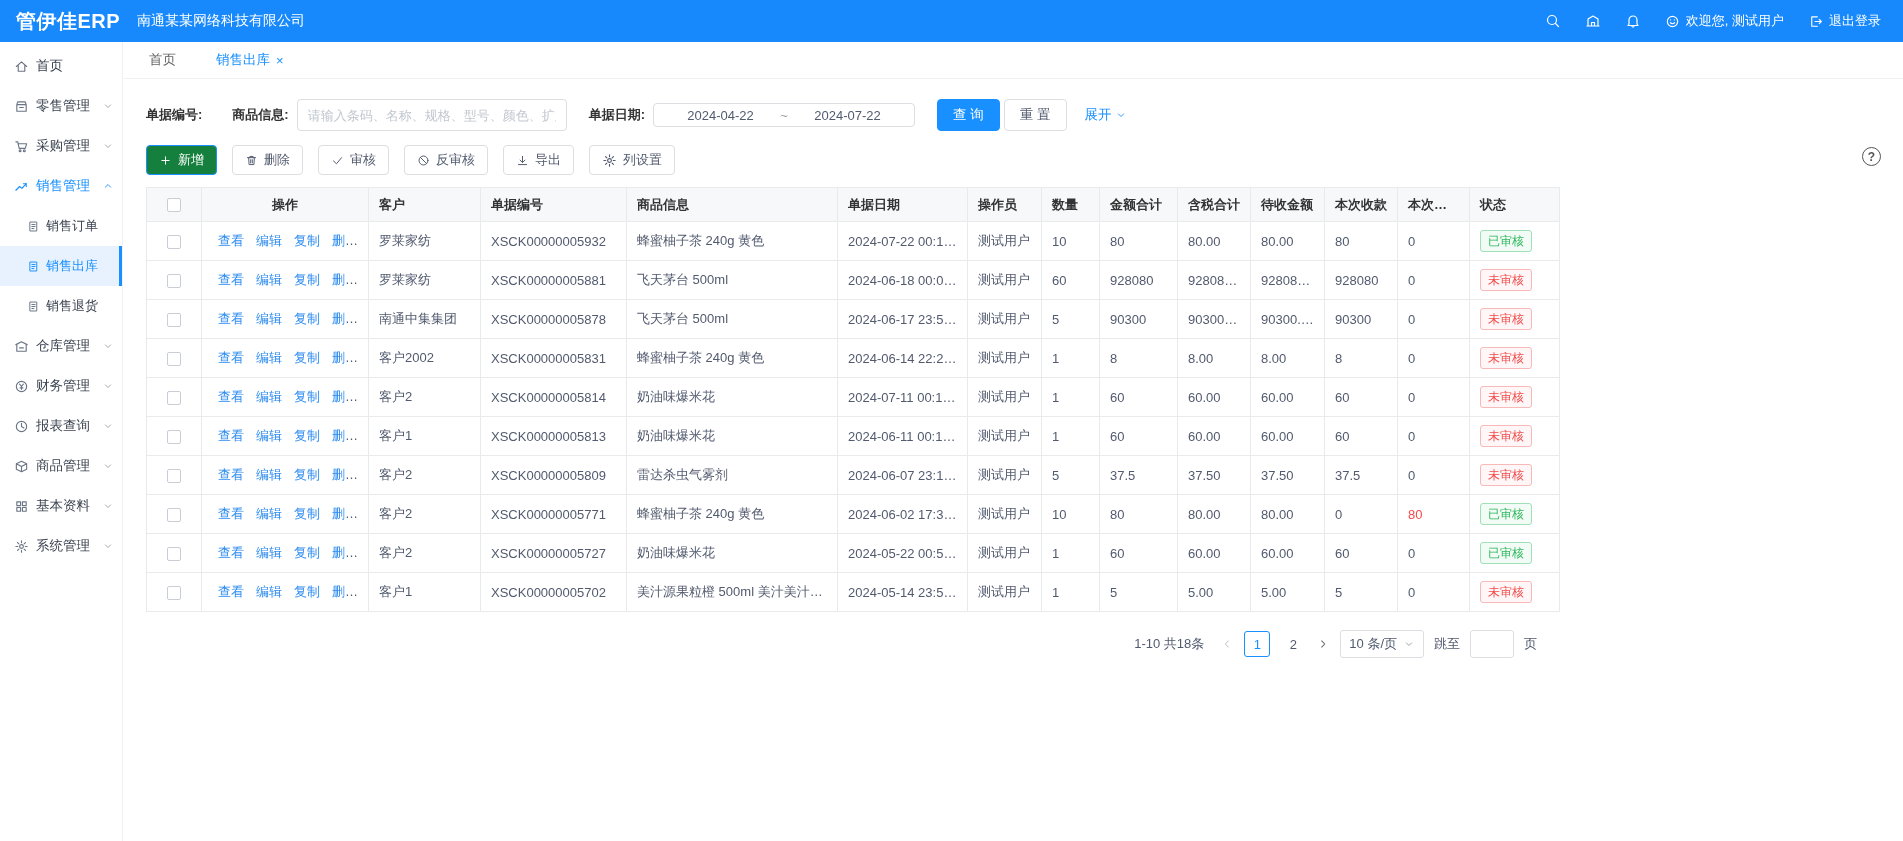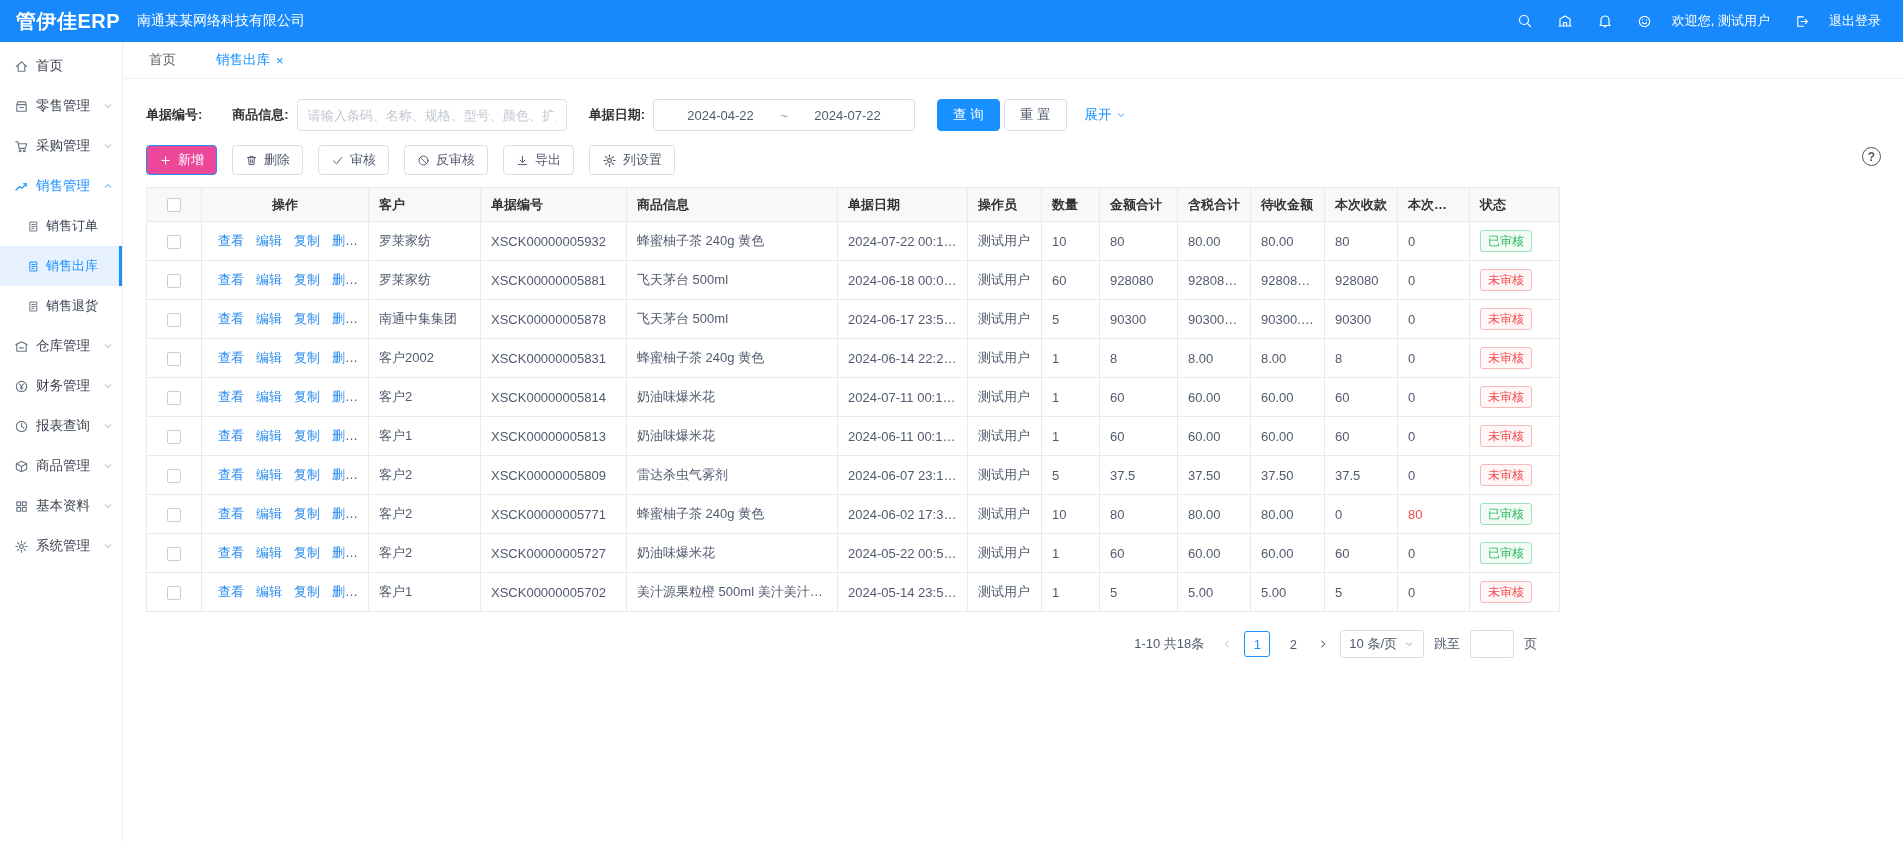--- a/index.html
+++ b/index.html
@@ -6,21 +6,21 @@
   html,body { width:1903px; height:841px; overflow:hidden; }
   body { font-family:"Liberation Sans","DejaVu Sans",sans-serif; background:#ffffff; color:#333; font-size:13px; position:relative; }
 
   
   .header { position:absolute; top:0; left:0; right:0; height:42px; background:#1789fd; display:flex; align-items:center; color:#fff; z-index:10; }
   .logo { width:123px; padding-left:13px; font-size:20px; font-weight:bold; letter-spacing:0.5px;text-align:center; }
   .company { font-size:14px; margin-left:14px; }
   .header-right { margin-left:auto; display:flex; align-items:center; gap:24px; padding-right:22px; font-size:13px; }
   .hicon { display:inline-flex; align-items:center; justify-content:center; color:#fff; }
   .hicon svg { display:block; }
-  .huser { display:inline-flex; align-items:center; gap:20px; cursor:pointer; }
+  .huser { display:inline-flex; align-items:center; gap:6px; cursor:pointer; }
 
   
   .sidebar { position:absolute; top:42px; left:0; bottom:0; width:123px; background:#fff; border-right:1px solid #eef0f3; padding-top:4px; }
   .sb-item { display:flex; align-items:center; height:40px; padding:0 8px 0 14px; gap:7px; color:#3b4350; font-size:13.5px; cursor:pointer; }
   .sb-item .sb-icon { color:#6a7585; display:inline-flex; }
   .sb-item.active, .sb-item.active .sb-icon, .sb-item.active .sb-arrow { color:#1890ff; }
   .sb-arrow { margin-left:auto; color:#9aa3ad; display:inline-flex; }
   .sb-sub-item { display:flex; align-items:center; height:40px; padding-left:27px; gap:6px; color:#3b4350; font-size:13px; cursor:pointer; position:relative; }
   .sb-sub-item .sb-icon { color:#6a7585; display:inline-flex; }
   .sb-sub-item.active { background:#e7f2fe; color:#1890ff; }
@@ -35,32 +35,32 @@
   .tab-close { font-size:13px; line-height:1; cursor:pointer; }
 
   
   .filters { display:flex; align-items:center; padding:20px 0 0 22px; height:52px; }
   .flabel { font-weight:700; color:#333; margin-right:8px; white-space:nowrap; }
   .ml { margin-left:22px; }
   .finput { height:32px; border:1px solid #dcdee2; border-radius:4px; padding:0 10px; font-size:13px; color:#515a6e; outline:none; font-family:inherit; }
   .finput::placeholder { color:#c2c7cf; }
   .w285 { width:285px; }
   .w270 { width:270px; }
-  .daterange { width:262px; height:32px; border:1px solid #dcdee2; border-radius:4px; display:flex; align-items:center; justify-content:space-around; color:#515a6e; cursor:pointer; padding:0 20px; }
+  .daterange { width:262px; height:24px; border:1px solid #dcdee2; border-radius:4px; display:flex; align-items:center; justify-content:space-around; color:#515a6e; cursor:pointer; padding:0 20px; }
   .dsep { color:#999; }
   .btn { height:32px; border-radius:4px; border:1px solid #dcdee2; background:#fff; color:#515a6e; font-size:13.5px; padding:0 15px; cursor:pointer; font-family:inherit; }
   .btn.primary { background:#1890ff; border-color:#1890ff; color:#fff; }
   .btn + .btn { margin-left:4px; }
   .expand { color:#1890ff; margin-left:18px; display:inline-flex; align-items:center; gap:3px; cursor:pointer; font-size:13.5px; }
   .expand .hicon { color:#1890ff; }
 
   
   .toolbar { display:flex; align-items:center; gap:15px; padding:14px 0 0 22px; height:44px; }
   .tbtn { height:30px; border-radius:4px; border:1px solid #dcdee2; background:#fff; color:#515a6e; font-size:13px; padding:0 12px; display:inline-flex; align-items:center; gap:6px; cursor:pointer; font-family:inherit; }
-  .tbtn.primary { background:#ec4899; border-color:#1890ff; color:#fff; }
+  .tbtn.primary { background:#15803d; border-color:#1890ff; color:#fff; }
   .bicon { display:inline-flex; }
   .help { position:absolute; right:22px; top:105px; width:19px; height:19px; border:1.5px solid #555; border-radius:50%; display:inline-flex; align-items:center; justify-content:center; font-size:12px; font-weight:bold; color:#555; cursor:pointer; }
 
   
   .table-wrap { margin:12px 0 0 22px; width:1413px; }
   table { border-collapse:collapse; table-layout:fixed; width:1413px; }
   th, td { border:1px solid #e8eaec; padding:0 10px; font-size:13px; color:#515a6e; white-space:nowrap; overflow:hidden; text-overflow:ellipsis; text-align:left; }
   th { background:#f7f8fa; color:#333; font-weight:700; height:34px; }
   td { height:39px; }
   .col-check { text-align:center; padding:0; }

